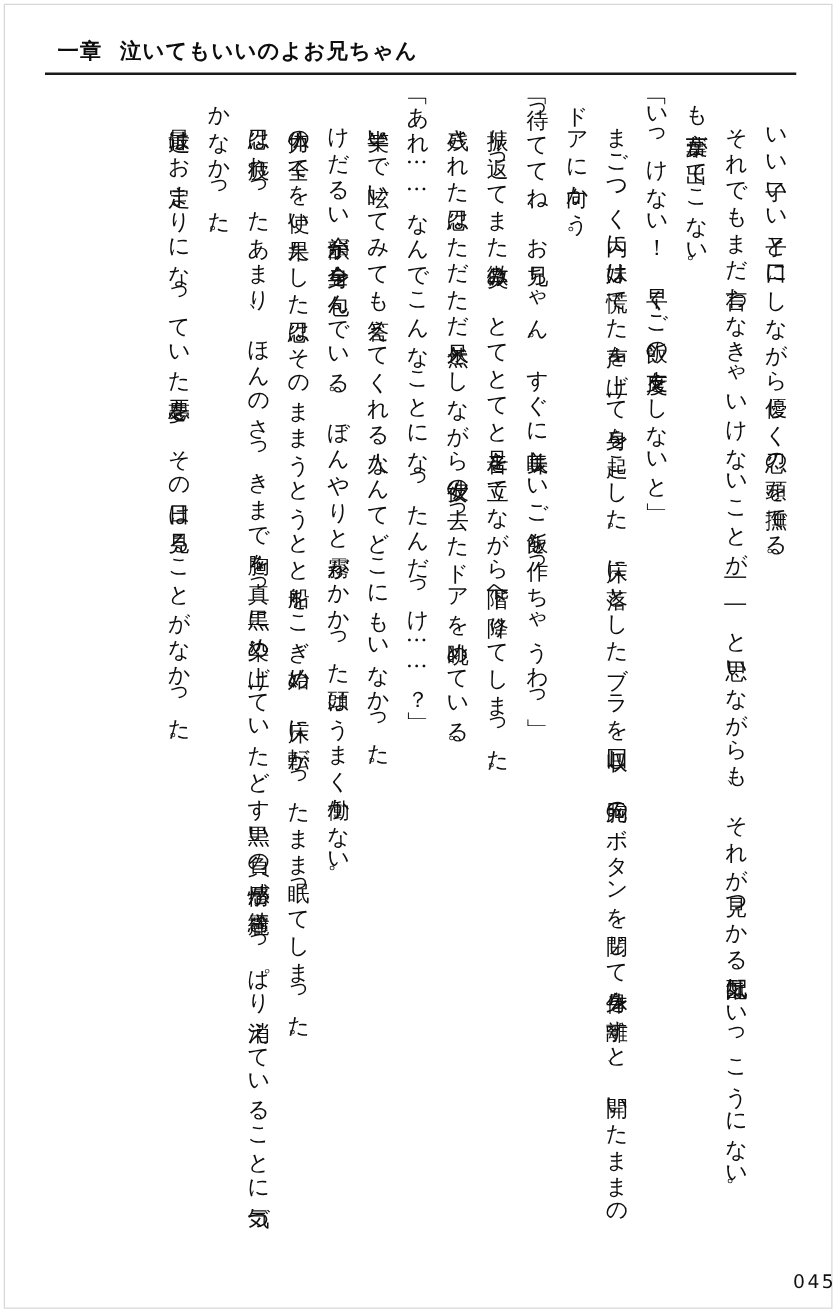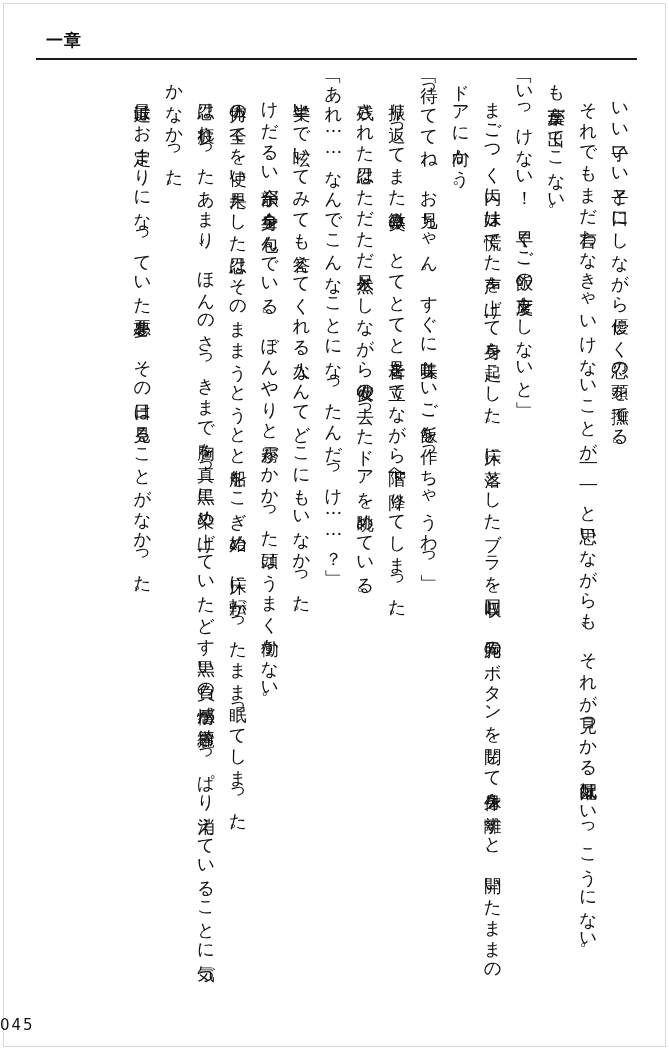--- a/index.html
+++ b/index.html
@@ -81,35 +81,36 @@
     text-indent: 1em;
   }
   .body-text p.noindent {
     text-indent: 0;
   }
   .page-number {
     position: absolute;
     left: 0;
     right: 0;
     bottom: 16px;
-    text-align: left;
+    text-align: right;
     font-size: 15px;
     letter-spacing: 2px;
     color: #111111;
     font-family: "DejaVu Sans", "Liberation Sans", sans-serif;
   }
 </style>
 </head>
 <body>
 
 <div class="page">
   <div class="page-frame"></div>
 
   <div class="header">
     <span class="chapter-num">一章</span>
+    <span class="chapter-title">泣いてもいいのよお兄ちゃん</span>
   </div>
 
   <div class="rule"></div>
 
   <div class="body-text">
     <p>いい子いい子と口にしながら優しく忍の頭を撫でる。</p>
     <p>それでもまだ言わなきゃいけないことが――と思いながらも、それが見つかる気配はいっこうにない。　何も言葉が出てこない。</p>
     <p class="noindent">「いっけない！　早くご飯の支度をしないと」</p>
     <p>まごつく内に妹は慌てた声を上げて身を起こした。床に落としたブラを回収し、胸元のボタンを閉じて身体を離すと、開いたままのドアに向かう。</p>
     <p class="noindent">「待っててね、お兄ちゃん。すぐに美味しいご飯を作っちゃうわっ」</p>

